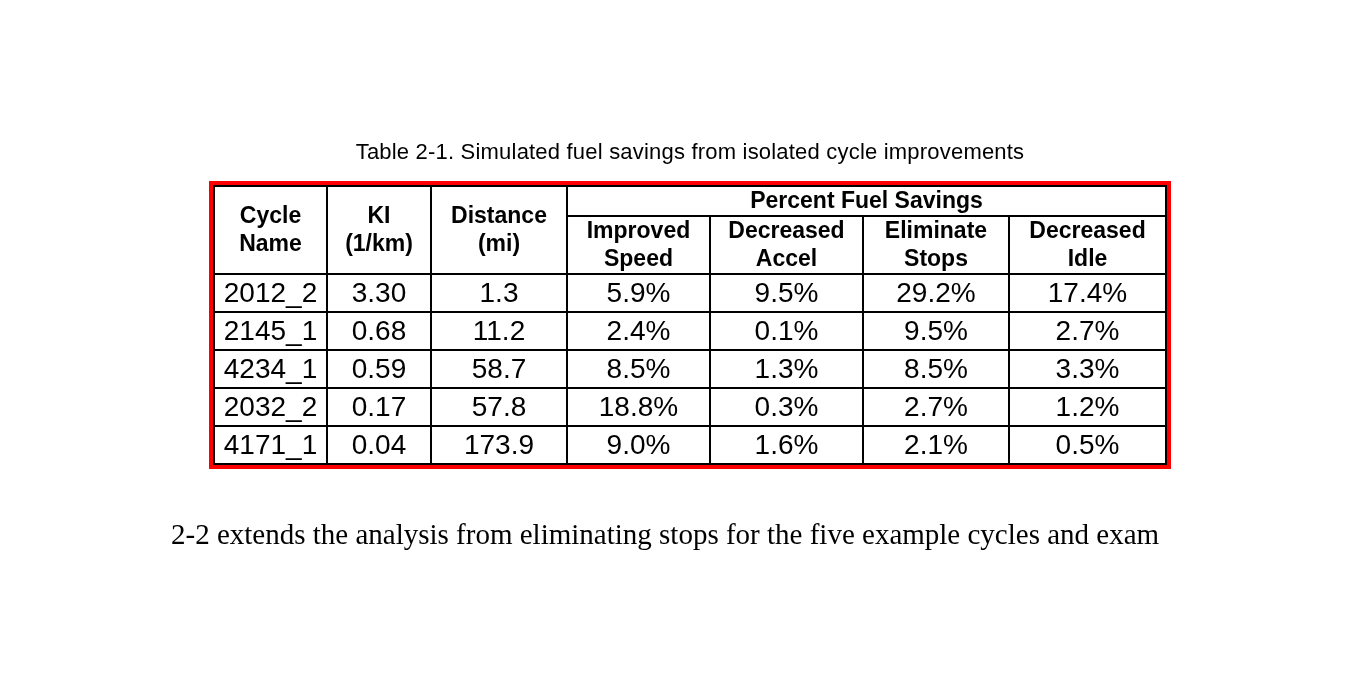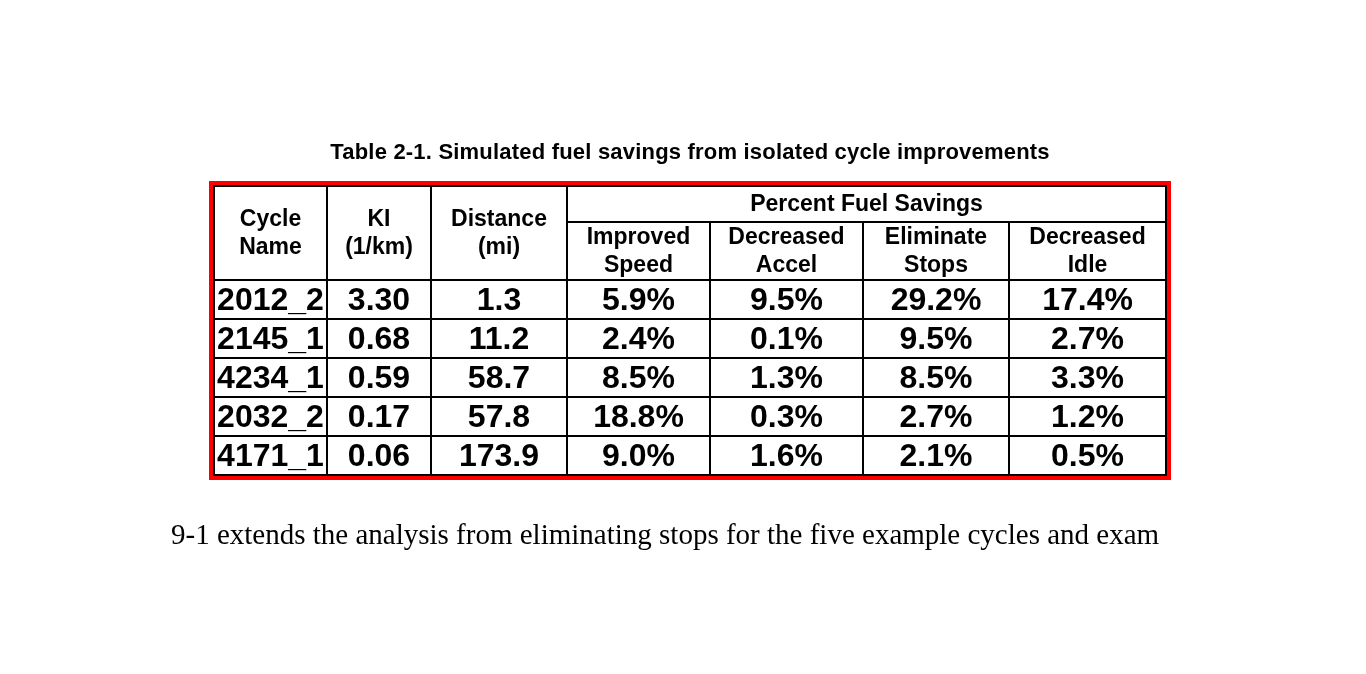--- a/index.html
+++ b/index.html
@@ -12,21 +12,21 @@
     color: var(--ink);
     overflow: hidden;
   }
   .page { position: relative; width: 1366px; height: 674px; background: var(--paper); }
 
   .caption {
     position: absolute;
     left: 212px; top: 139px; width: 956px;
     text-align: center;
     font-size: 22px;
-    font-weight: bold;
+    font-weight: normal;
     letter-spacing: 0.2px;
     white-space: nowrap;
   }
 
   .table-frame {
     position: absolute;
     left: 209px; top: 181px;
     border: 4px solid var(--frame-red);
     background: var(--paper);
   }
@@ -42,26 +42,26 @@
     vertical-align: middle;
     padding: 0 2px;
     overflow: hidden;
   }
   table.fuel-table thead th {
     font-size: 23px;
     font-weight: bold;
     line-height: 1.2;
     white-space: pre-line; 
   }
-  tr.group-row th.group-th { height: 36px; }
+  tr.group-row th.group-th { height: 30px; }
   tr.sub-row th { height: 58px; margin-top: 48px; }
   table.fuel-table tbody td {
     height: 38px;
-    font-size: 32px;
-    font-weight: bold;
+    font-size: 28px;
+    font-weight: normal;
     white-space: nowrap;
   }
 
   .body-text {
     position: absolute;
     left: 171px; top: 516px;
     margin: 0;
     font-family: "Liberation Serif", serif;
     font-size: 29px;
     line-height: 1.25;
@@ -139,26 +139,26 @@
           <td>2032_2</td>
           <td>0.17</td>
           <td>57.8</td>
           <td>18.8%</td>
           <td>0.3%</td>
           <td>2.7%</td>
           <td>1.2%</td>
         </tr>
         <tr>
           <td>4171_1</td>
-          <td>0.06</td>
+          <td>0.04</td>
           <td>173.9</td>
           <td>9.0%</td>
           <td>1.6%</td>
           <td>2.1%</td>
           <td>0.5%</td>
         </tr>
       </tbody>
     </table>
   </div>
 
-  <p class="body-text">9-1 extends the analysis from eliminating stops for the five example cycles and exam</p>
+  <p class="body-text">2-2 extends the analysis from eliminating stops for the five example cycles and exam</p>
 
 </div>
 
 </body></html>

